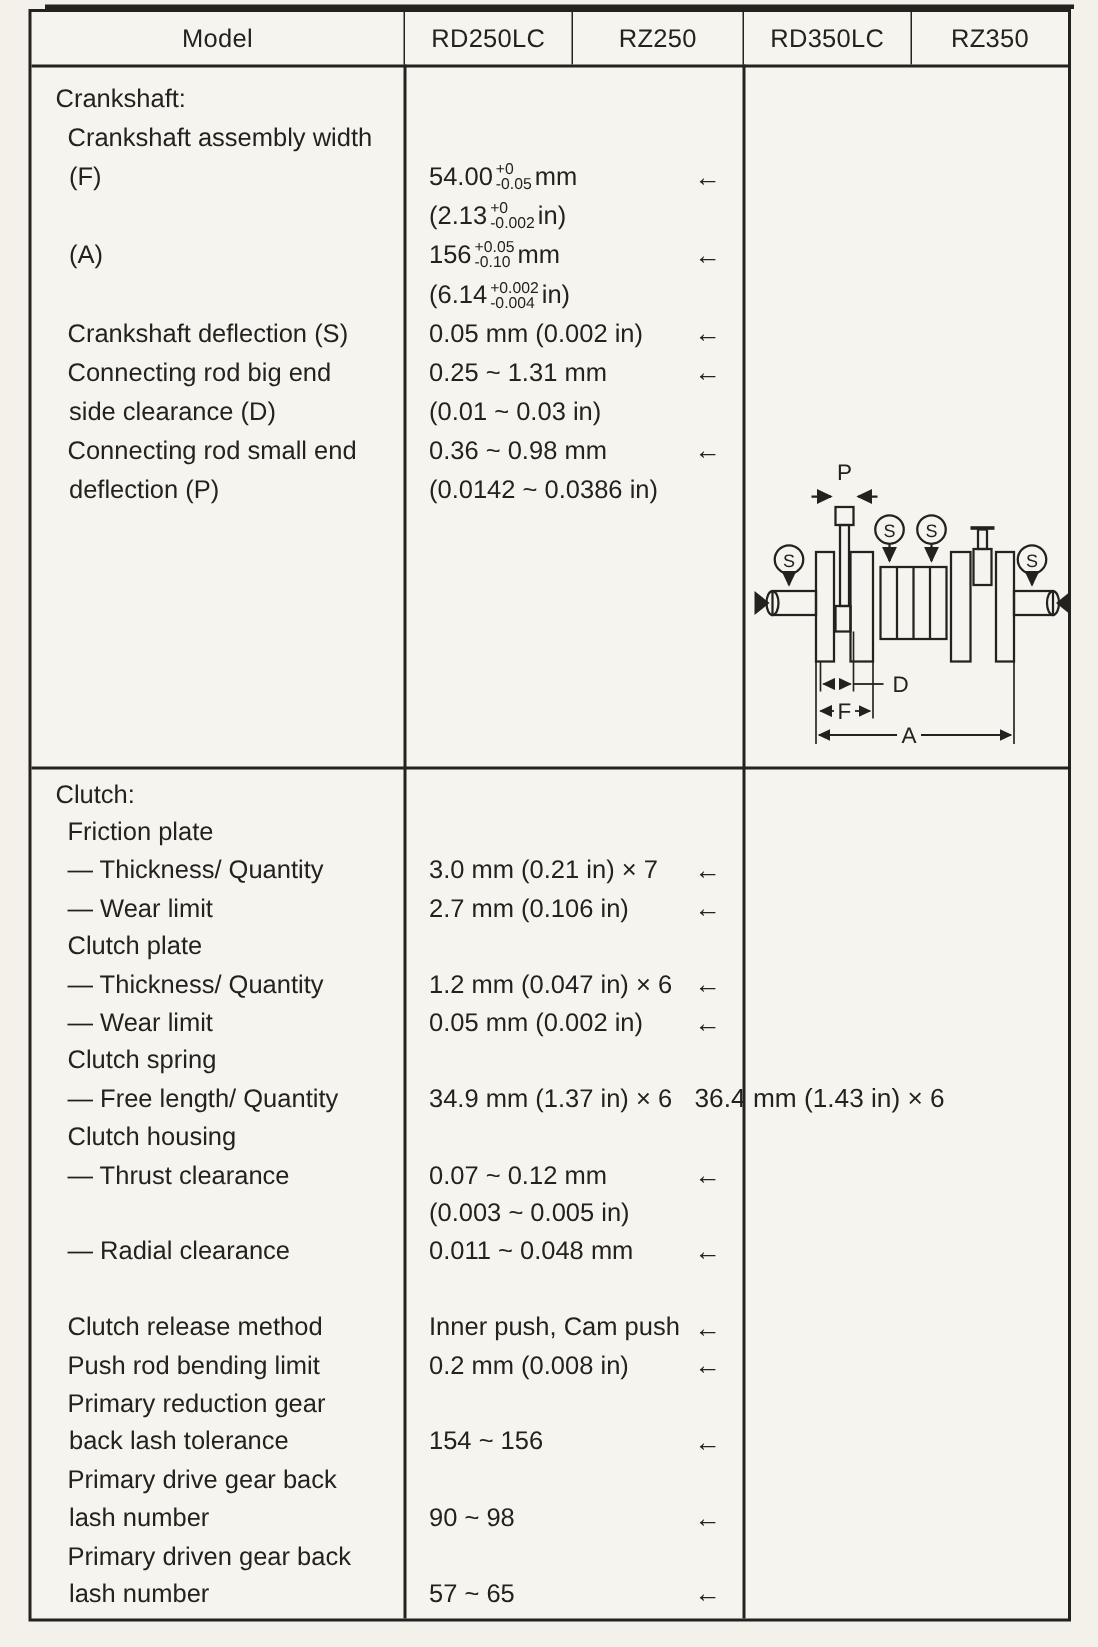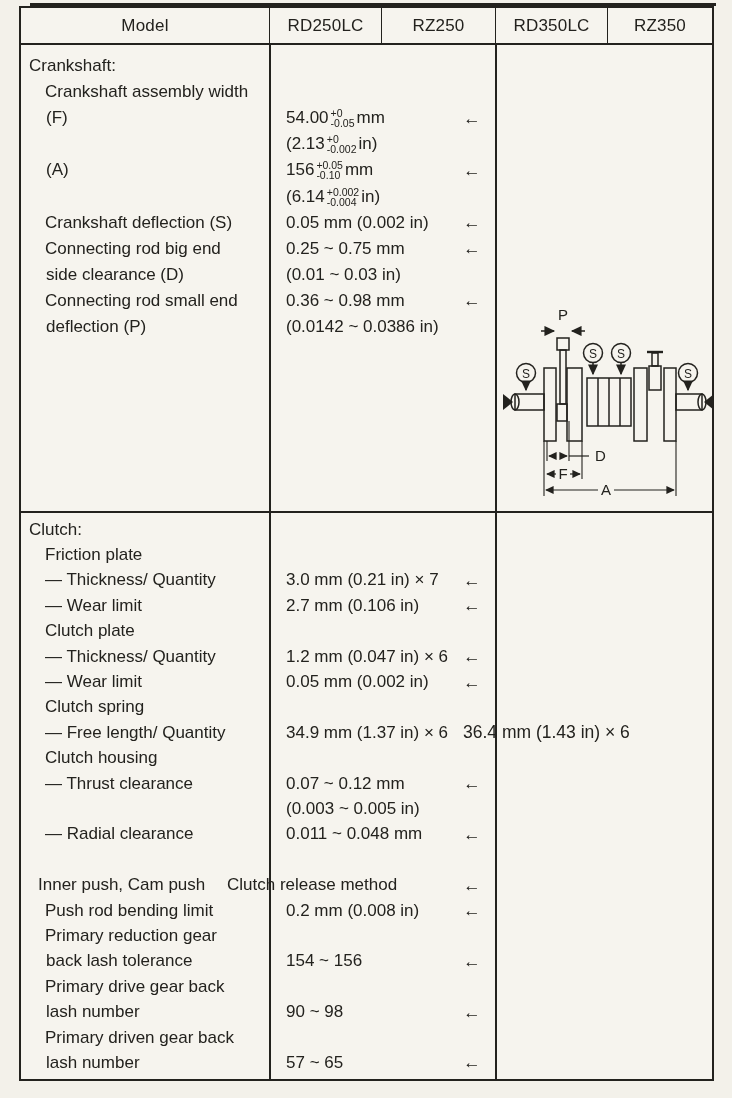--- a/index.html
+++ b/index.html
@@ -22,21 +22,21 @@
   .col-div{position:absolute;top:35px;bottom:0;width:1.8px;background:#23221e}
   .col-div.v1{left:248px}
   .col-div.v2{left:474px}
   
   .section{position:relative;box-sizing:border-box}
   .s1{height:468px;border-bottom:2.2px solid #23221e;padding-top:8px}
   .s2{padding-top:4px}
   .row{display:flex;height:26.1px}
   .s2 .row{height:25.4px}
   .cell{display:flex;align-items:center;font-size:17px;box-sizing:border-box;white-space:nowrap}
-  .cell.label{width:248px;padding-left:8px}
+  .cell.label{width:248px;padding-left:16px}
   .cell.label[data-indent="1"]{padding-left:24px}
   .cell.label[data-indent="2"]{padding-left:25px}
   .cell.value{width:182px;padding-left:17px}
   .cell.right{flex:1;padding-left:12px;font-size:17.5px}
   .tol-stack{display:flex;flex-direction:column;font-size:10.5px;line-height:10px;margin-left:2px}
   .tol-unit{margin-left:2px}
   
   .diagram{position:absolute;left:476px;top:292px;width:232px;height:202px}
   .diagram *{vector-effect:none}
   .diagram text{font-family:"Liberation Sans","DejaVu Sans",sans-serif;fill:#23221e}
@@ -152,21 +152,21 @@
             <span></span>
           </span>
           <span class="tol-unit"></span>
         </div>
         <div class="cell right">←</div>
       </div>
 
       <div class="row">
         <div class="cell label" data-indent="1">Connecting rod big end</div>
         <div class="cell value">
-          <span>0.25 ~ 0.75 mm</span>
+          <span>0.25 ~ 1.31 mm</span>
           <span></span>
           <span class="tol-stack">
             <span></span>
             <span></span>
           </span>
           <span class="tol-unit"></span>
         </div>
         <div class="cell right">←</div>
       </div>
 
@@ -396,30 +396,30 @@
         </div>
         <div class="cell right">←</div>
       </div>
 
       <div class="row">
         <div class="cell label"></div>
         <div class="cell right"></div>
       </div>
 
       <div class="row">
+        <div class="cell label" data-indent="1">Clutch release method</div>
         <div class="cell value">
           <span>Inner push, Cam push</span>
           <span></span>
           <span class="tol-stack">
             <span></span>
             <span></span>
           </span>
           <span class="tol-unit"></span>
         </div>
-        <div class="cell label" data-indent="1">Clutch release method</div>
         <div class="cell right">←</div>
       </div>
 
       <div class="row">
         <div class="cell label" data-indent="1">Push rod bending limit</div>
         <div class="cell value">
           <span>0.2 mm (0.008 in)</span>
           <span></span>
           <span class="tol-stack">
             <span></span>

